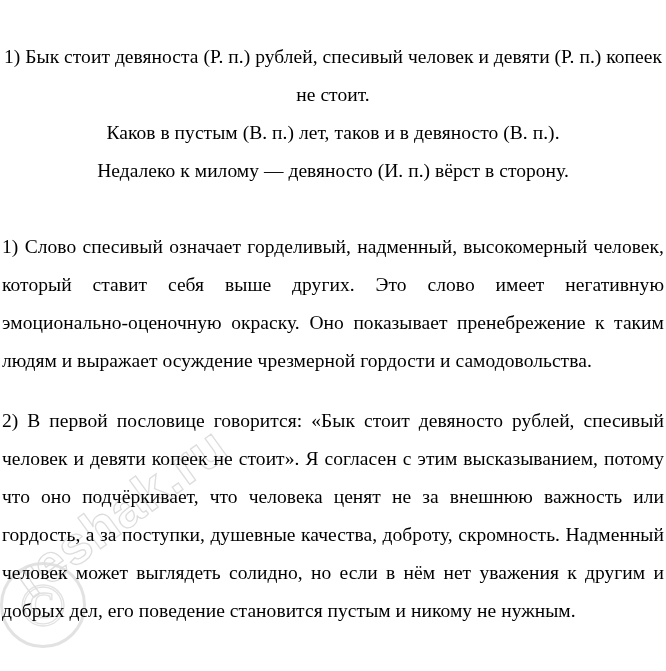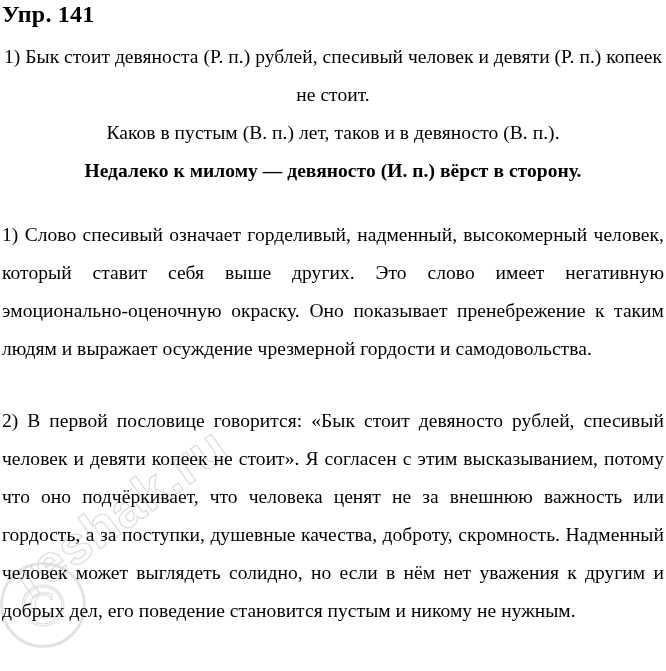--- a/index.html
+++ b/index.html
@@ -123,23 +123,22 @@
 
   <div id="watermark-layer">
     <div class="wm-circle"></div>
     <div class="wm-c-glyph">©</div>
     <div class="wm-text">reshak.ru</div>
   </div>
 
   <div id="content">
 
     <div class="header-row">
-      <div class="doc-title">Упр. 141</div>
     </div>
 
     <div class="para" style="top:38px;">1) Бык стоит девяноста (Р. п.) рублей, спесивый человек и девяти (Р. п.) копеек не стоит.</div>
     <div class="para" style="top:114px;">Каков в пустым (В. п.) лет, таков и в девяносто (В. п.).</div>
-    <div class="para" style="top:152px;font-weight:bold;">Недалеко к милому — девяносто (И. п.) вёрст в сторону.</div>
-    <div class="para justify" style="top:216px;">1) Слово спесивый означает горделивый, надменный, высокомерный человек, который ставит себя выше других. Это слово имеет негативную эмоционально-оценочную окраску. Оно показывает пренебрежение к таким людям и выражает осуждение чрезмерной гордости и самодовольства.</div>
+    <div class="para" style="top:152px;">Недалеко к милому — девяносто (И. п.) вёрст в сторону.</div>
+    <div class="para justify" style="top:228px;">1) Слово спесивый означает горделивый, надменный, высокомерный человек, который ставит себя выше других. Это слово имеет негативную эмоционально-оценочную окраску. Оно показывает пренебрежение к таким людям и выражает осуждение чрезмерной гордости и самодовольства.</div>
     <div class="para justify" style="top:402px;">2) В первой пословице говорится: «Бык стоит девяносто рублей, спесивый человек и девяти копеек не стоит». Я согласен с этим высказыванием, потому что оно подчёркивает, что человека ценят не за внешнюю важность или гордость, а за поступки, душевные качества, доброту, скромность. Надменный человек может выглядеть солидно, но если в нём нет уважения к другим и добрых дел, его поведение становится пустым и никому не нужным.</div>
 
   </div>
 </div>
 
 </body></html>

